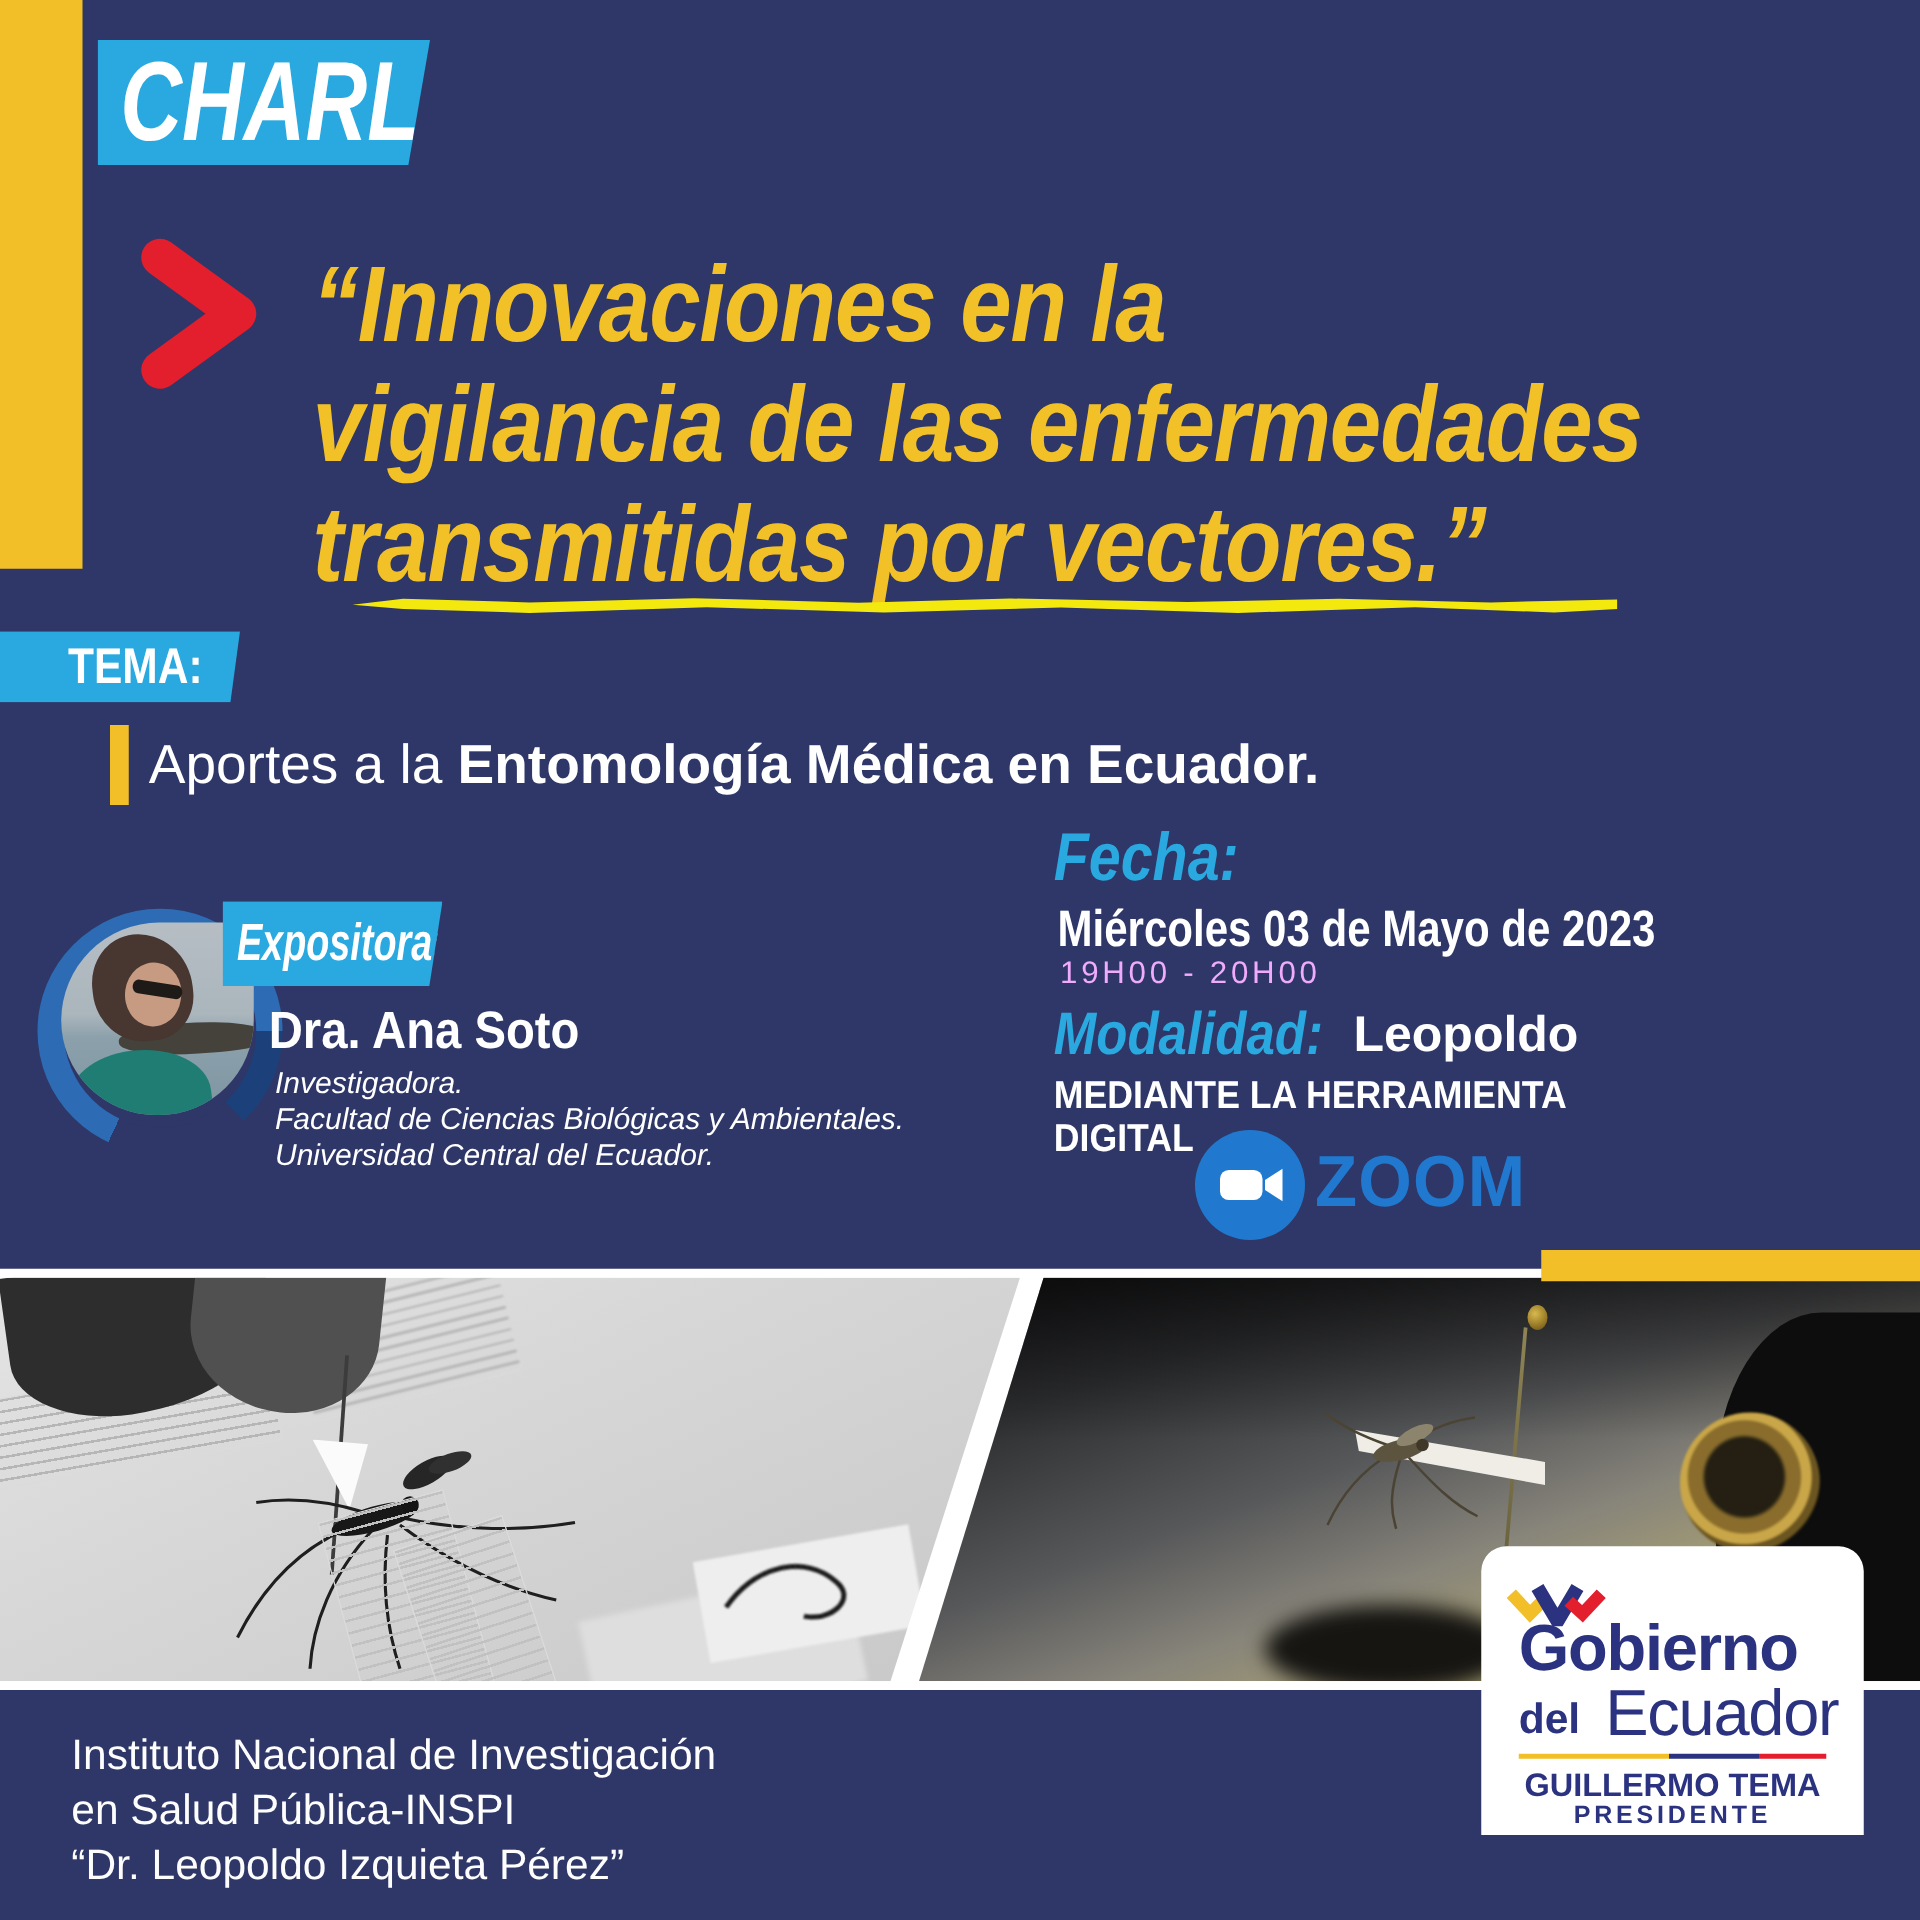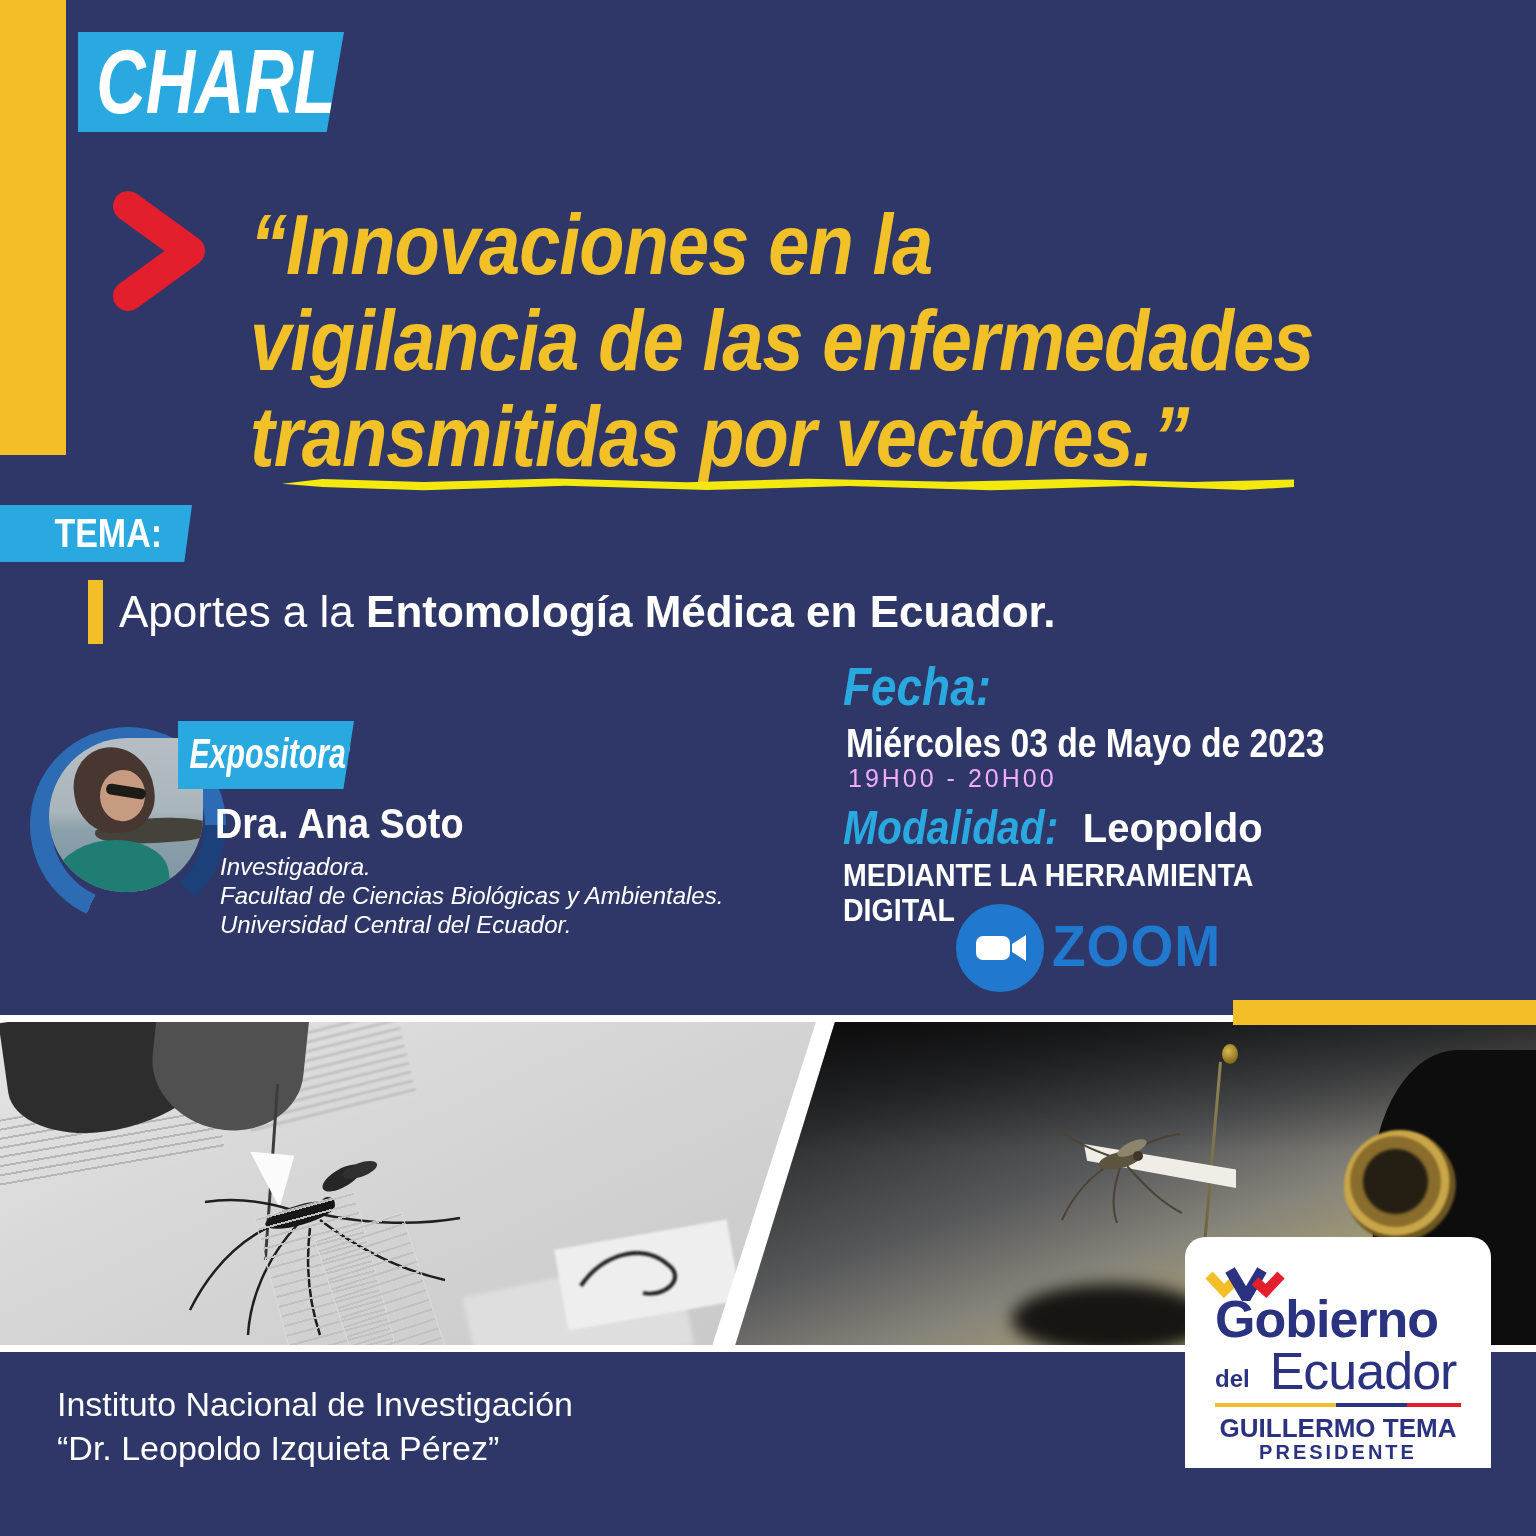--- a/index.html
+++ b/index.html
@@ -110,21 +110,21 @@
 
   
   .footer-bar{left:0;top:1352px;width:1536px;height:184px;background:#2e3767;z-index:5;}
   .footer-text{left:57px;top:1382px;font-size:34px;line-height:44px;color:#fdfdfd;z-index:6;}
 
   
   .gov-box{left:1185px;top:1237px;width:306px;height:231px;background:#fff;border-radius:20px 20px 0 0;z-index:7;}
   .gov-mark{left:18px;top:30px;}
   .gov-word1{left:30px;top:52px;font-size:52px;font-weight:bold;color:#2b3380;letter-spacing:-1px;}
   .gov-word2{left:30px;top:104px;color:#2b3380;white-space:nowrap;}
-  .gov-word2 .small{font-size:24px;font-weight:bold;vertical-align:2px;}
+  .gov-word2 .small{font-size:34px;font-weight:bold;vertical-align:2px;}
   .gov-word2 .big{font-size:52px;font-weight:normal;letter-spacing:-1px;margin-left:20px;}
   .tricolor{left:30px;top:166px;width:246px;height:4px;
     background:linear-gradient(90deg,#f2bf29 0 49%,#2b3380 49% 78%,#e31e2d 78% 100%);}
   .gov-name{left:30px;top:176px;width:246px;text-align:center;font-size:26px;font-weight:bold;color:#2b3380;white-space:nowrap;}
   .gov-title{left:30px;top:204px;width:246px;text-align:center;font-size:20px;font-weight:bold;letter-spacing:3px;color:#2b3380;}
 </style>
 </head>
 <body>
 
 <div class="poster">
@@ -239,20 +239,21 @@
       <ellipse cx="88" cy="52" rx="22" ry="8" fill="#5d5440" transform="rotate(-14 88 52)"></ellipse>
       <ellipse cx="100" cy="40" rx="16" ry="6" fill="#8c846d" transform="rotate(-26 100 40)"></ellipse>
       <circle cx="106" cy="48" r="5" fill="#3f3828"></circle>
     </svg>
     <div class="abs blur-blob"></div>
   </div>
 
   <div class="abs footer-bar"></div>
   <div class="abs footer-text">
     <div>Instituto Nacional de Investigación</div>
+    <div>en Salud Pública-INSPI</div>
     <div>“Dr. Leopoldo Izquieta Pérez”</div>
   </div>
 
   <div class="abs gov-box">
     <svg class="abs gov-mark" width="84" height="34" viewBox="0 0 84 34">
       <polyline points="6,8 21,24 32,13" fill="none" stroke="#f2bf29" stroke-width="10" stroke-linejoin="miter"></polyline>
       <polyline points="27,3 43,30 59,3" fill="none" stroke="#2b3380" stroke-width="11"></polyline>
       <polyline points="78,8 63,24 52,14" fill="none" stroke="#e31e2d" stroke-width="10"></polyline>
     </svg>
     <div class="abs gov-word1">Gobierno</div>

